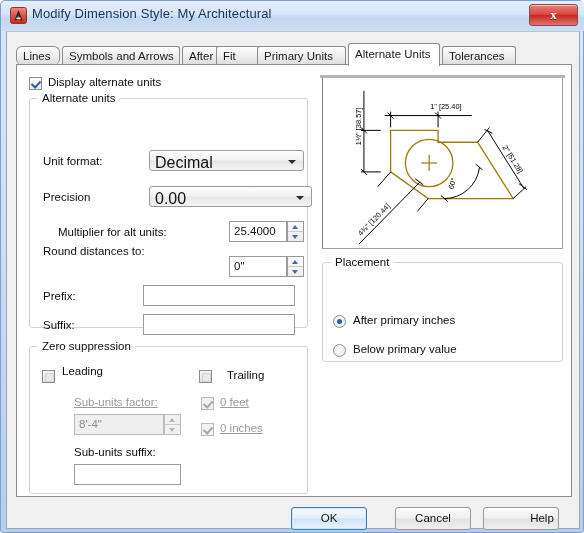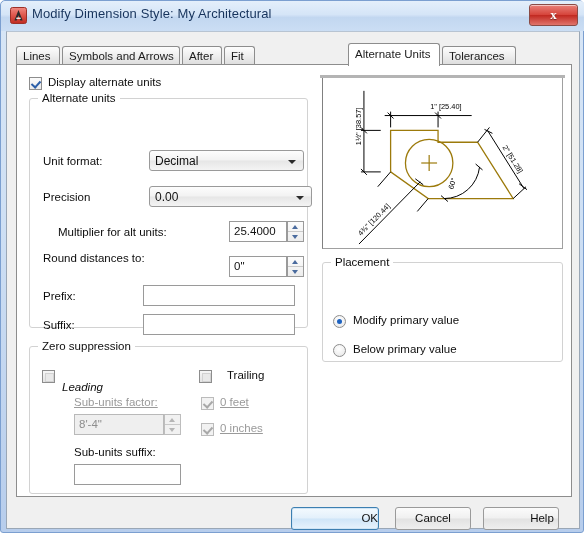--- a/index.html
+++ b/index.html
@@ -148,21 +148,21 @@
     white-space: nowrap;
   }
 
   .combo {
     position: absolute;
     box-sizing: border-box;
     height: 21px;
     border: 1px solid #9a9a9a;
     border-radius: 3px;
     background: linear-gradient(180deg,#fdfdfd 0%,#f2f2f2 48%,#e6e6e6 52%,#f4f4f4 100%);
-    font-size: 12px;
+    font-size: 16px;
     color: #111;
     cursor: pointer;
   }
   .combo .ctext {
     position: absolute;
     left: 5px; top: 3px;
     white-space: nowrap;
   }
   .combo .arr {
     position: absolute;
@@ -330,24 +330,25 @@
     </svg>
     <div id="title-text">Modify Dimension Style: My Architectural</div>
     <div id="close-btn">
       <div class="x">x</div>
     </div>
   </div>
 
   <div id="client">
 
     <div id="tabstrip">
-        <div class="tab" style="left: 0px; width: 44px;"><span>Lines</span></div>
+        <div class="tab" style="left: 0px; width: 44px; border-radius: 6px;"><span>Lines</span></div>
         <div class="tab" style="left: 46px; width: 118px;"><span>Symbols and Arrows</span></div>
         <div class="tab" style="left: 166px; width: 40px;"><span>After</span></div>
-        <div class="tab" style="left: 208px; width: 31px;"><span>Fit</span></div>
+        <div class="tab" style="left: 200px; width: 47px;"><span>Fit</span></div>
+        <div class="tab" style="left: 241px; width: 89px;"><span>Primary Units</span></div>
         <div class="tab active" style="left: 332px; width: 92px;"><span>Alternate Units</span></div>
         <div class="tab" style="left: 426px; width: 74px;"><span>Tolerances</span></div>
       </div>
     <div id="tabline"></div>
     <div id="tabpage">
 
       <div class="cbox on" style="left:12px; top:12px;"></div>
       <div class="lbl" style="left:31px; top:11px;">Display alternate units</div>
 
       <div class="groupbox" style="left:12px; top:33px; width:279px; height:230px;">
@@ -368,21 +369,21 @@
 
       <div class="lbl" style="left:26px; top:161px;padding-left:15px;">Multiplier for alt units:</div>
       <div class="txt" style="left:212px; top:156px; width:58px;">
         <div class="vtext">25.4000</div>
       </div>
       <div class="spin" style="left:270px; top:156px;">
         <div class="up"></div>
         <div class="dn"></div>
       </div>
 
-      <div class="lbl" style="left:26px; top:180px;margin-top:7px;">Round distances  to:</div>
+      <div class="lbl" style="left:26px; top:180px;">Round distances  to:</div>
       <div class="txt" style="left:212px; top:191px; width:58px;">
         <div class="vtext">0"</div>
       </div>
       <div class="spin" style="left:270px; top:191px;">
         <div class="up"></div>
         <div class="dn"></div>
       </div>
 
       <div class="lbl" style="left:26px; top:225px;">Prefix:</div>
       <div class="txt" style="left:126px; top:220px; width:152px;">
@@ -392,21 +393,21 @@
       <div class="lbl" style="left:26px; top:254px;">Suffix:</div>
       <div class="txt" style="left:126px; top:249px; width:152px;">
         <div class="vtext"></div>
       </div>
 
       <div class="groupbox" style="left:12px; top:281px; width:279px; height:148px;">
         <div class="gbtitle">Zero suppression</div>
       </div>
 
       <div class="cbox flat" style="left:25px; top:305px;"></div>
-      <div class="lbl" style="left:45px; top:316px;font-style:italic;">Leading</div>
+      <div class="lbl" style="left:45px; top:300px;">Leading</div>
 
       <div class="cbox flat" style="left:182px; top:305px;"></div>
       <div class="lbl" style="left:202px; top:304px;margin-left:8px;">Trailing</div>
 
       <div class="lbl dis" style="left:57px; top:331px;">Sub-units factor:</div>
       <div class="txt dis" style="left:57px; top:349px; width:90px;">
         <div class="vtext">8'-4"</div>
       </div>
       <div class="spin dis" style="left:147px; top:349px;">
         <div class="up"></div>
@@ -473,25 +474,25 @@
           <text x="0" y="0" font-family="Liberation Sans, sans-serif" font-size="7.5" fill="#000000" transform="translate(38,160) rotate(-45)">4⅜" [120.44]</text>
           <text x="0" y="0" font-family="Liberation Sans, sans-serif" font-size="7.5" fill="#000000" transform="translate(131,113) rotate(-72)">60°</text>
         </svg>
       </div>
 
       <div class="groupbox" style="left:305px; top:197px; width:241px; height:100px;">
         <div class="gbtitle">Placement</div>
       </div>
 
       <div class="radio on" style="left:316px; top:250px;"></div>
-      <div class="lbl" style="left:336px; top:249px;">Modify primary value</div>
+      <div class="lbl" style="left:336px; top:249px;">After primary inches</div>
 
       <div class="radio" style="left:316px; top:279px;"></div>
       <div class="lbl" style="left:336px; top:278px;">Below primary value</div>
 
     </div>
 
-    <div class="btn default" style="left:284px; top:475px; width:88px;text-align:right;">OK</div>
+    <div class="btn default" style="left:284px; top:475px; width:76px;">OK</div>
     <div class="btn" style="left:388px; top:475px; width:76px;">Cancel</div>
     <div class="btn" style="left:476px; top:475px; width:76px;padding-left:42px;">Help</div>
 
   </div>
 </div>
 
 </body></html>

